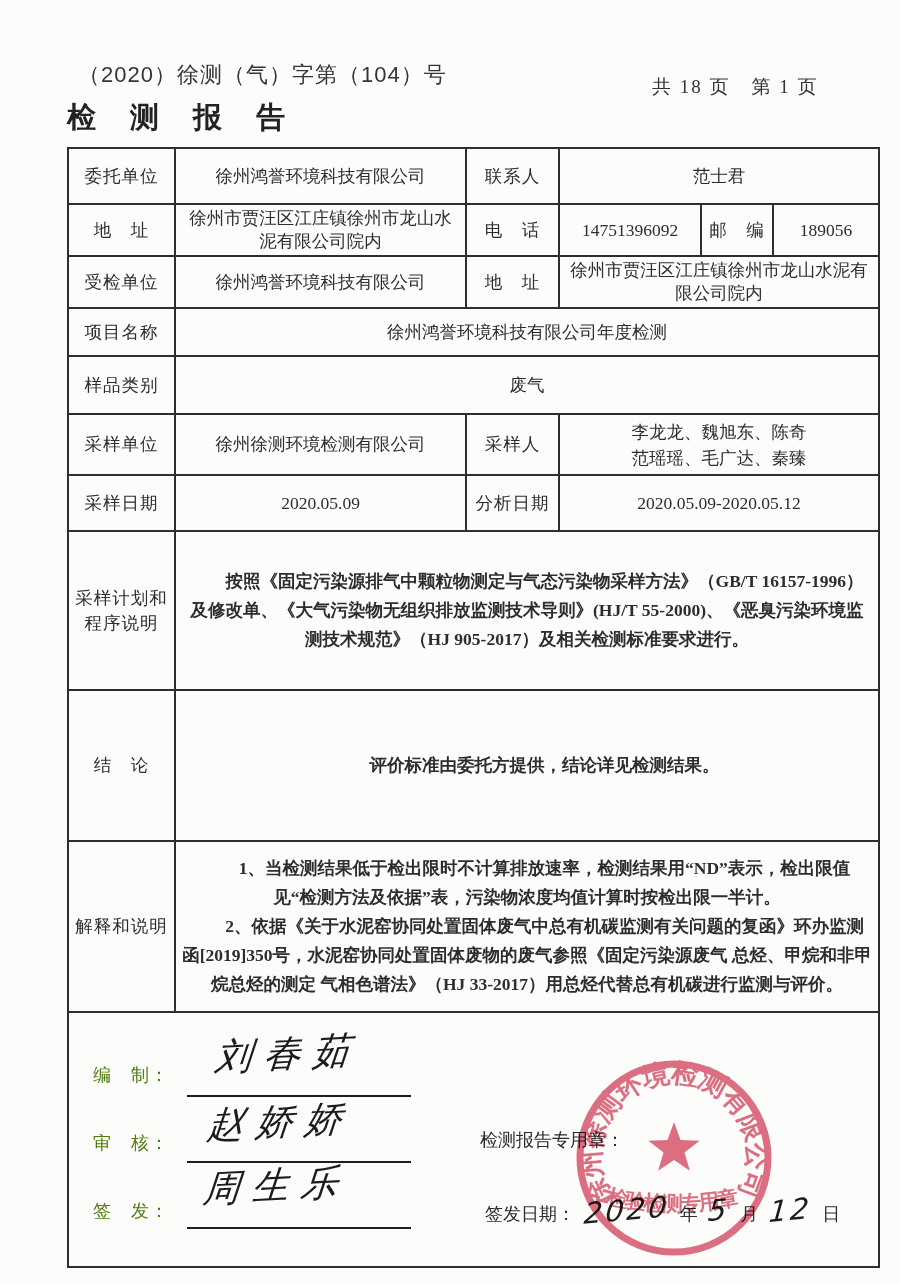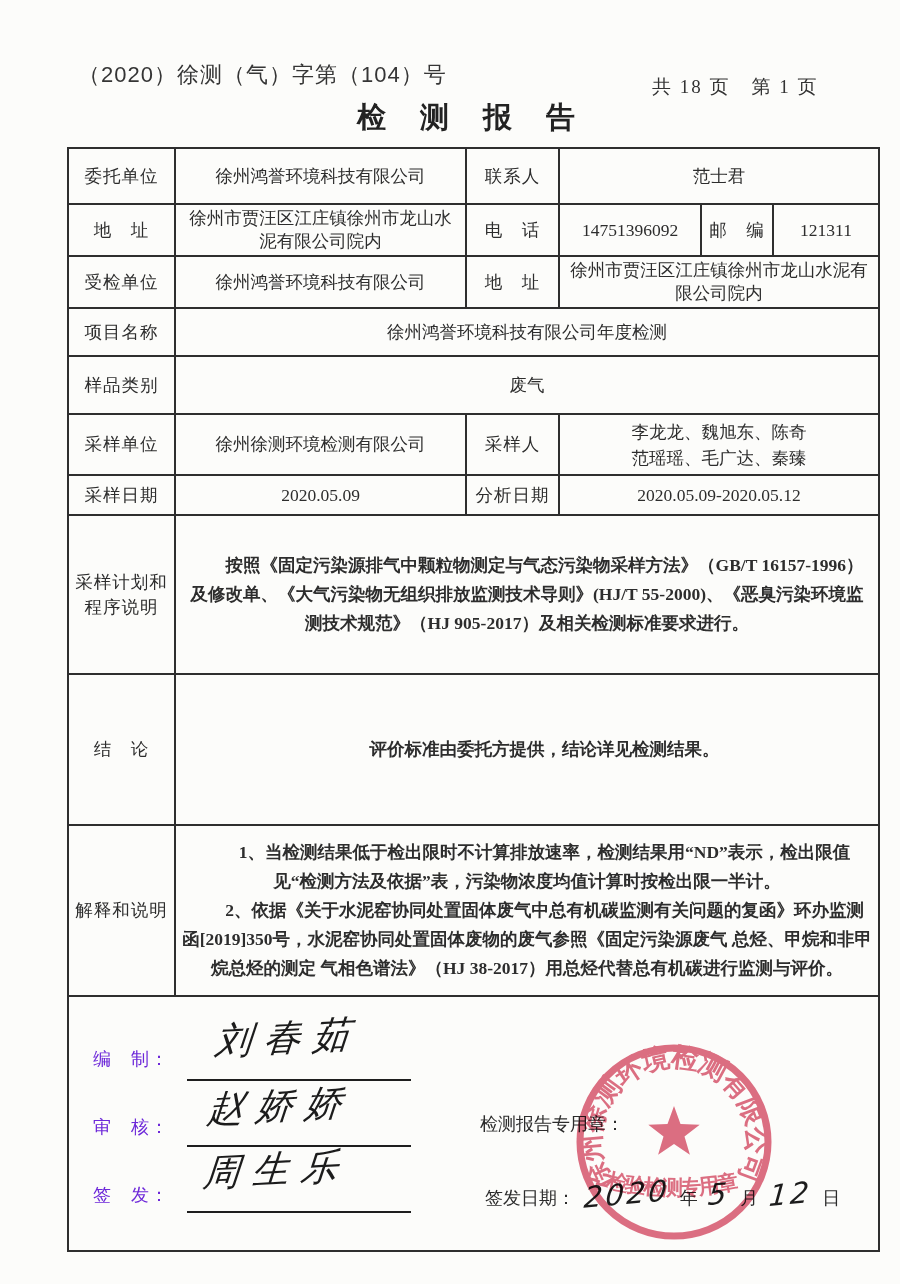--- a/index.html
+++ b/index.html
@@ -15,21 +15,20 @@
     position:absolute; left:78px; top:60px;
     font-family:"Liberation Sans","DejaVu Sans",sans-serif;
     font-size:22px; color:#353535; letter-spacing:1px;
   }
   .pagination {
     position:absolute; left:652px; top:74px;
     font-size:19px; color:#333; letter-spacing:2px;
   }
   .report-title {
     position:absolute; left:67px; top:98px; width:811px;
-    text-align:center;
     font-family:"Liberation Sans","DejaVu Sans",sans-serif;
     font-weight:bold; font-size:29px; color:#222;
     letter-spacing:13px;
   }
   table.report {
     position:absolute; left:67px; top:147px;
     width:811px; border-collapse:collapse; table-layout:fixed;
   }
   table.report td {
     border:2px solid #2e2e2e;
@@ -42,21 +41,21 @@
   }
   td.lbl { font-size:18px; color:#262626; padding:2px 9px; letter-spacing:1px;margin-left:41px; }
   td.para { text-align:left; padding:8px 14px;font-weight:bold; }
   td.para p { text-indent:2em; line-height:29px; font-size:17.5px; }
   td.cell-signoff { padding:0; }
   .two-line div { line-height:26px; }
   .signoff {
     position:relative; width:100%; height:249px; text-align:left;
   }
   .sig-label {
-    position:absolute; font-size:18px; color:#6d28d9; letter-spacing:1px;
+    position:absolute; font-size:18px; color:#4d7c0f; letter-spacing:1px;
   }
   .sig-line {
     position:absolute; height:0; border-bottom:2px solid #1e1e1e;
   }
   .hw {
     font-family:"DejaVu Sans","Liberation Sans",sans-serif;
     font-style:italic; color:#1c1c1c;
     display:inline-block; transform:rotate(-3deg) skewX(-8deg);
   }
   .sig-name { position:absolute; font-size:37px; letter-spacing:12px; white-space:nowrap; }
@@ -91,21 +90,21 @@
     <td>徐州鸿誉环境科技有限公司</td>
     <td class="lbl">联系人</td>
     <td colspan="3">范士君</td>
   </tr>
   <tr style="height:50px">
     <td class="lbl">地　址</td>
     <td style="line-height:23px">徐州市贾汪区江庄镇徐州市龙山水泥有限公司院内</td>
     <td class="lbl">电　话</td>
     <td>14751396092</td>
     <td class="lbl">邮　编</td>
-    <td>121311</td>
+    <td>189056</td>
   </tr>
   <tr style="height:48px">
     <td class="lbl">受检单位</td>
     <td>徐州鸿誉环境科技有限公司</td>
     <td class="lbl">地　址</td>
     <td colspan="3" style="line-height:23px">徐州市贾汪区江庄镇徐州市龙山水泥有限公司院内</td>
   </tr>
   <tr style="height:48px">
     <td class="lbl">项目名称</td>
     <td colspan="5">徐州鸿誉环境科技有限公司年度检测</td>
@@ -116,21 +115,21 @@
   </tr>
   <tr style="height:61px">
     <td class="lbl">采样单位</td>
     <td>徐州徐测环境检测有限公司</td>
     <td class="lbl">采样人</td>
     <td colspan="3" class="two-line">
       <div>李龙龙、魏旭东、陈奇</div>
       <div>范瑶瑶、毛广达、秦臻</div>
     </td>
   </tr>
-  <tr style="height:40px">
+  <tr style="height:56px">
     <td class="lbl">采样日期</td>
     <td>2020.05.09</td>
     <td class="lbl">分析日期</td>
     <td colspan="3">2020.05.09-2020.05.12</td>
   </tr>
   <tr style="height:159px">
     <td class="lbl">采样计划和程序说明</td>
     <td colspan="5" class="para">
       <p>按照《固定污染源排气中颗粒物测定与气态污染物采样方法》（GB/T 16157-1996）及修改单、《大气污染物无组织排放监测技术导则》(HJ/T 55-2000)、《恶臭污染环境监测技术规范》（HJ 905-2017）及相关检测标准要求进行。</p>
     </td>
@@ -138,21 +137,21 @@
   <tr style="height:151px">
     <td class="lbl">结　论</td>
     <td colspan="5" class="para">
       <p>评价标准由委托方提供，结论详见检测结果。</p>
     </td>
   </tr>
   <tr style="height:171px">
     <td class="lbl">解释和说明</td>
     <td colspan="5" class="para">
       <p>1、当检测结果低于检出限时不计算排放速率，检测结果用“ND”表示，检出限值见“检测方法及依据”表，污染物浓度均值计算时按检出限一半计。</p>
-      <p>2、依据《关于水泥窑协同处置固体废气中总有机碳监测有关问题的复函》环办监测函[2019]350号，水泥窑协同处置固体废物的废气参照《固定污染源废气 总烃、甲烷和非甲烷总烃的测定 气相色谱法》（HJ 38-2017）用总烃代替总有机碳进行监测与评价。</p>
+      <p>2、依据《关于水泥窑协同处置固体废气中总有机碳监测有关问题的复函》环办监测函[2019]350号，水泥窑协同处置固体废物的废气参照《固定污染源废气 总烃、甲烷和非甲烷总烃的测定 气相色谱法》（HJ 33-2017）用总烃代替总有机碳进行监测与评价。</p>
     </td>
   </tr>
   <tr style="height:253px">
     <td colspan="6" class="cell-signoff">
       <div class="signoff">
 
         <span class="sig-label" style="left:18px; top:48px">编　制：</span>
         <span class="sig-line" style="left:112px; top:80px; width:224px"></span>
         <span class="sig-name hw" style="left:140px; top:26px">刘春茹</span>
 

